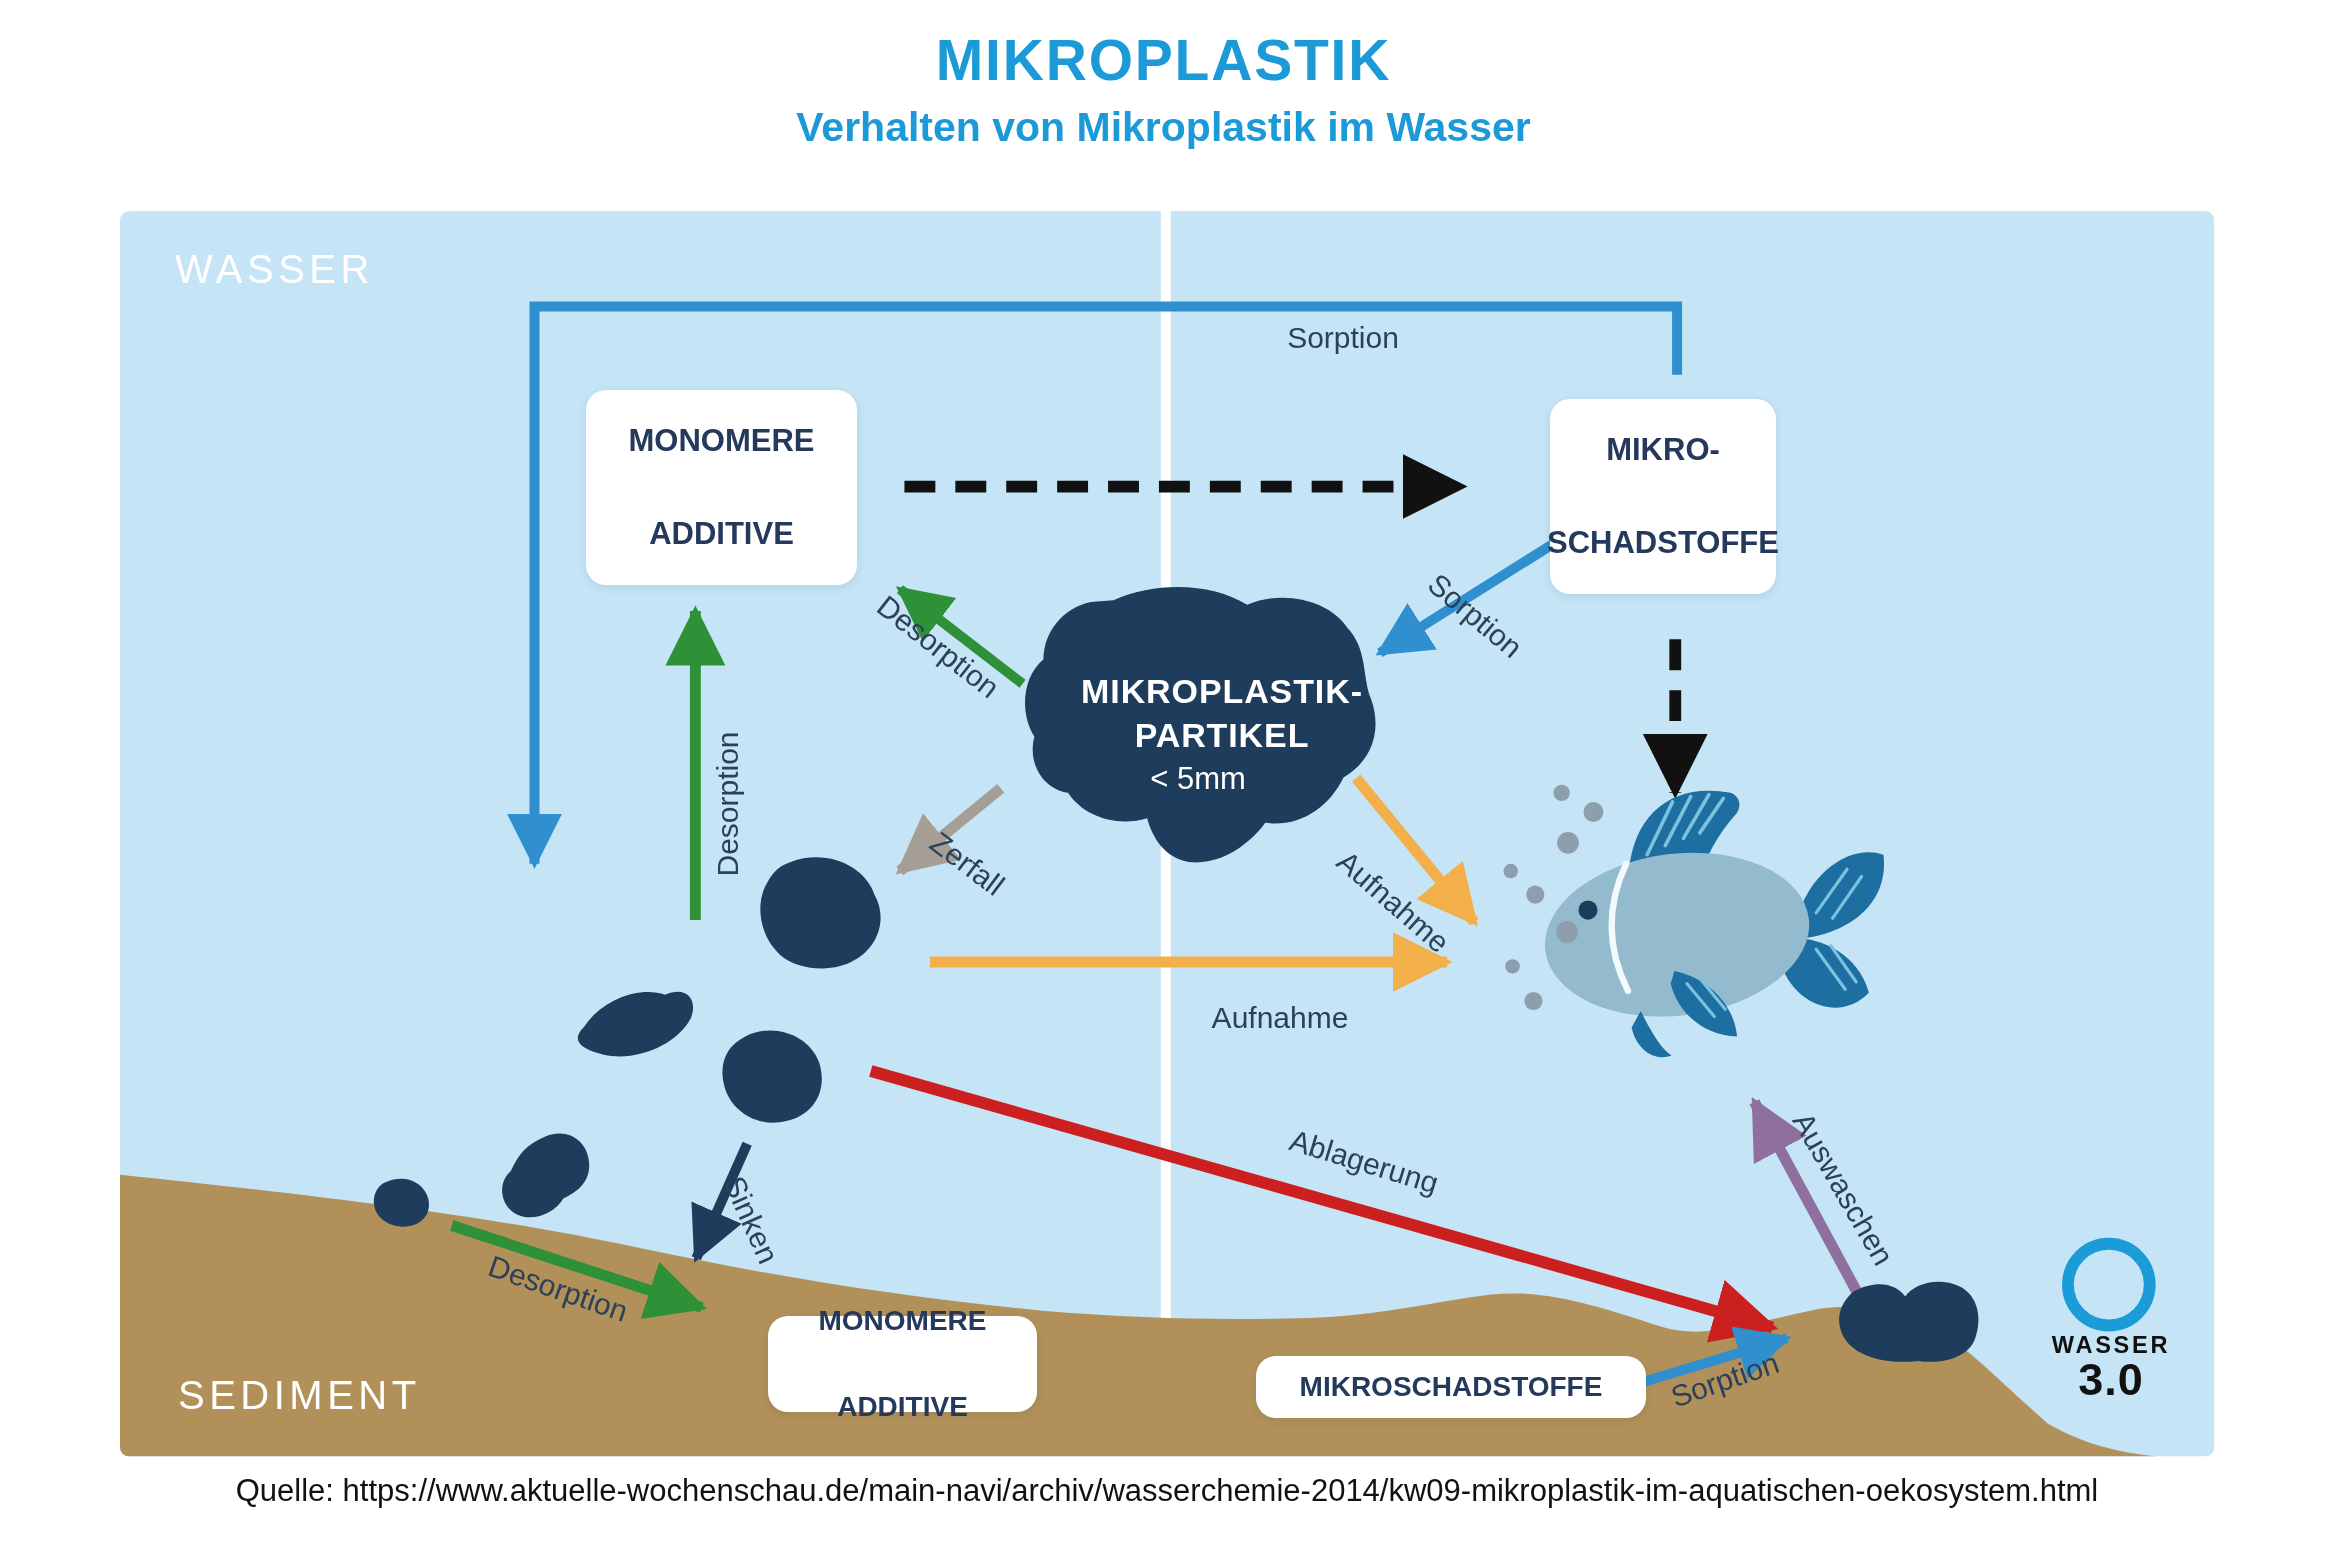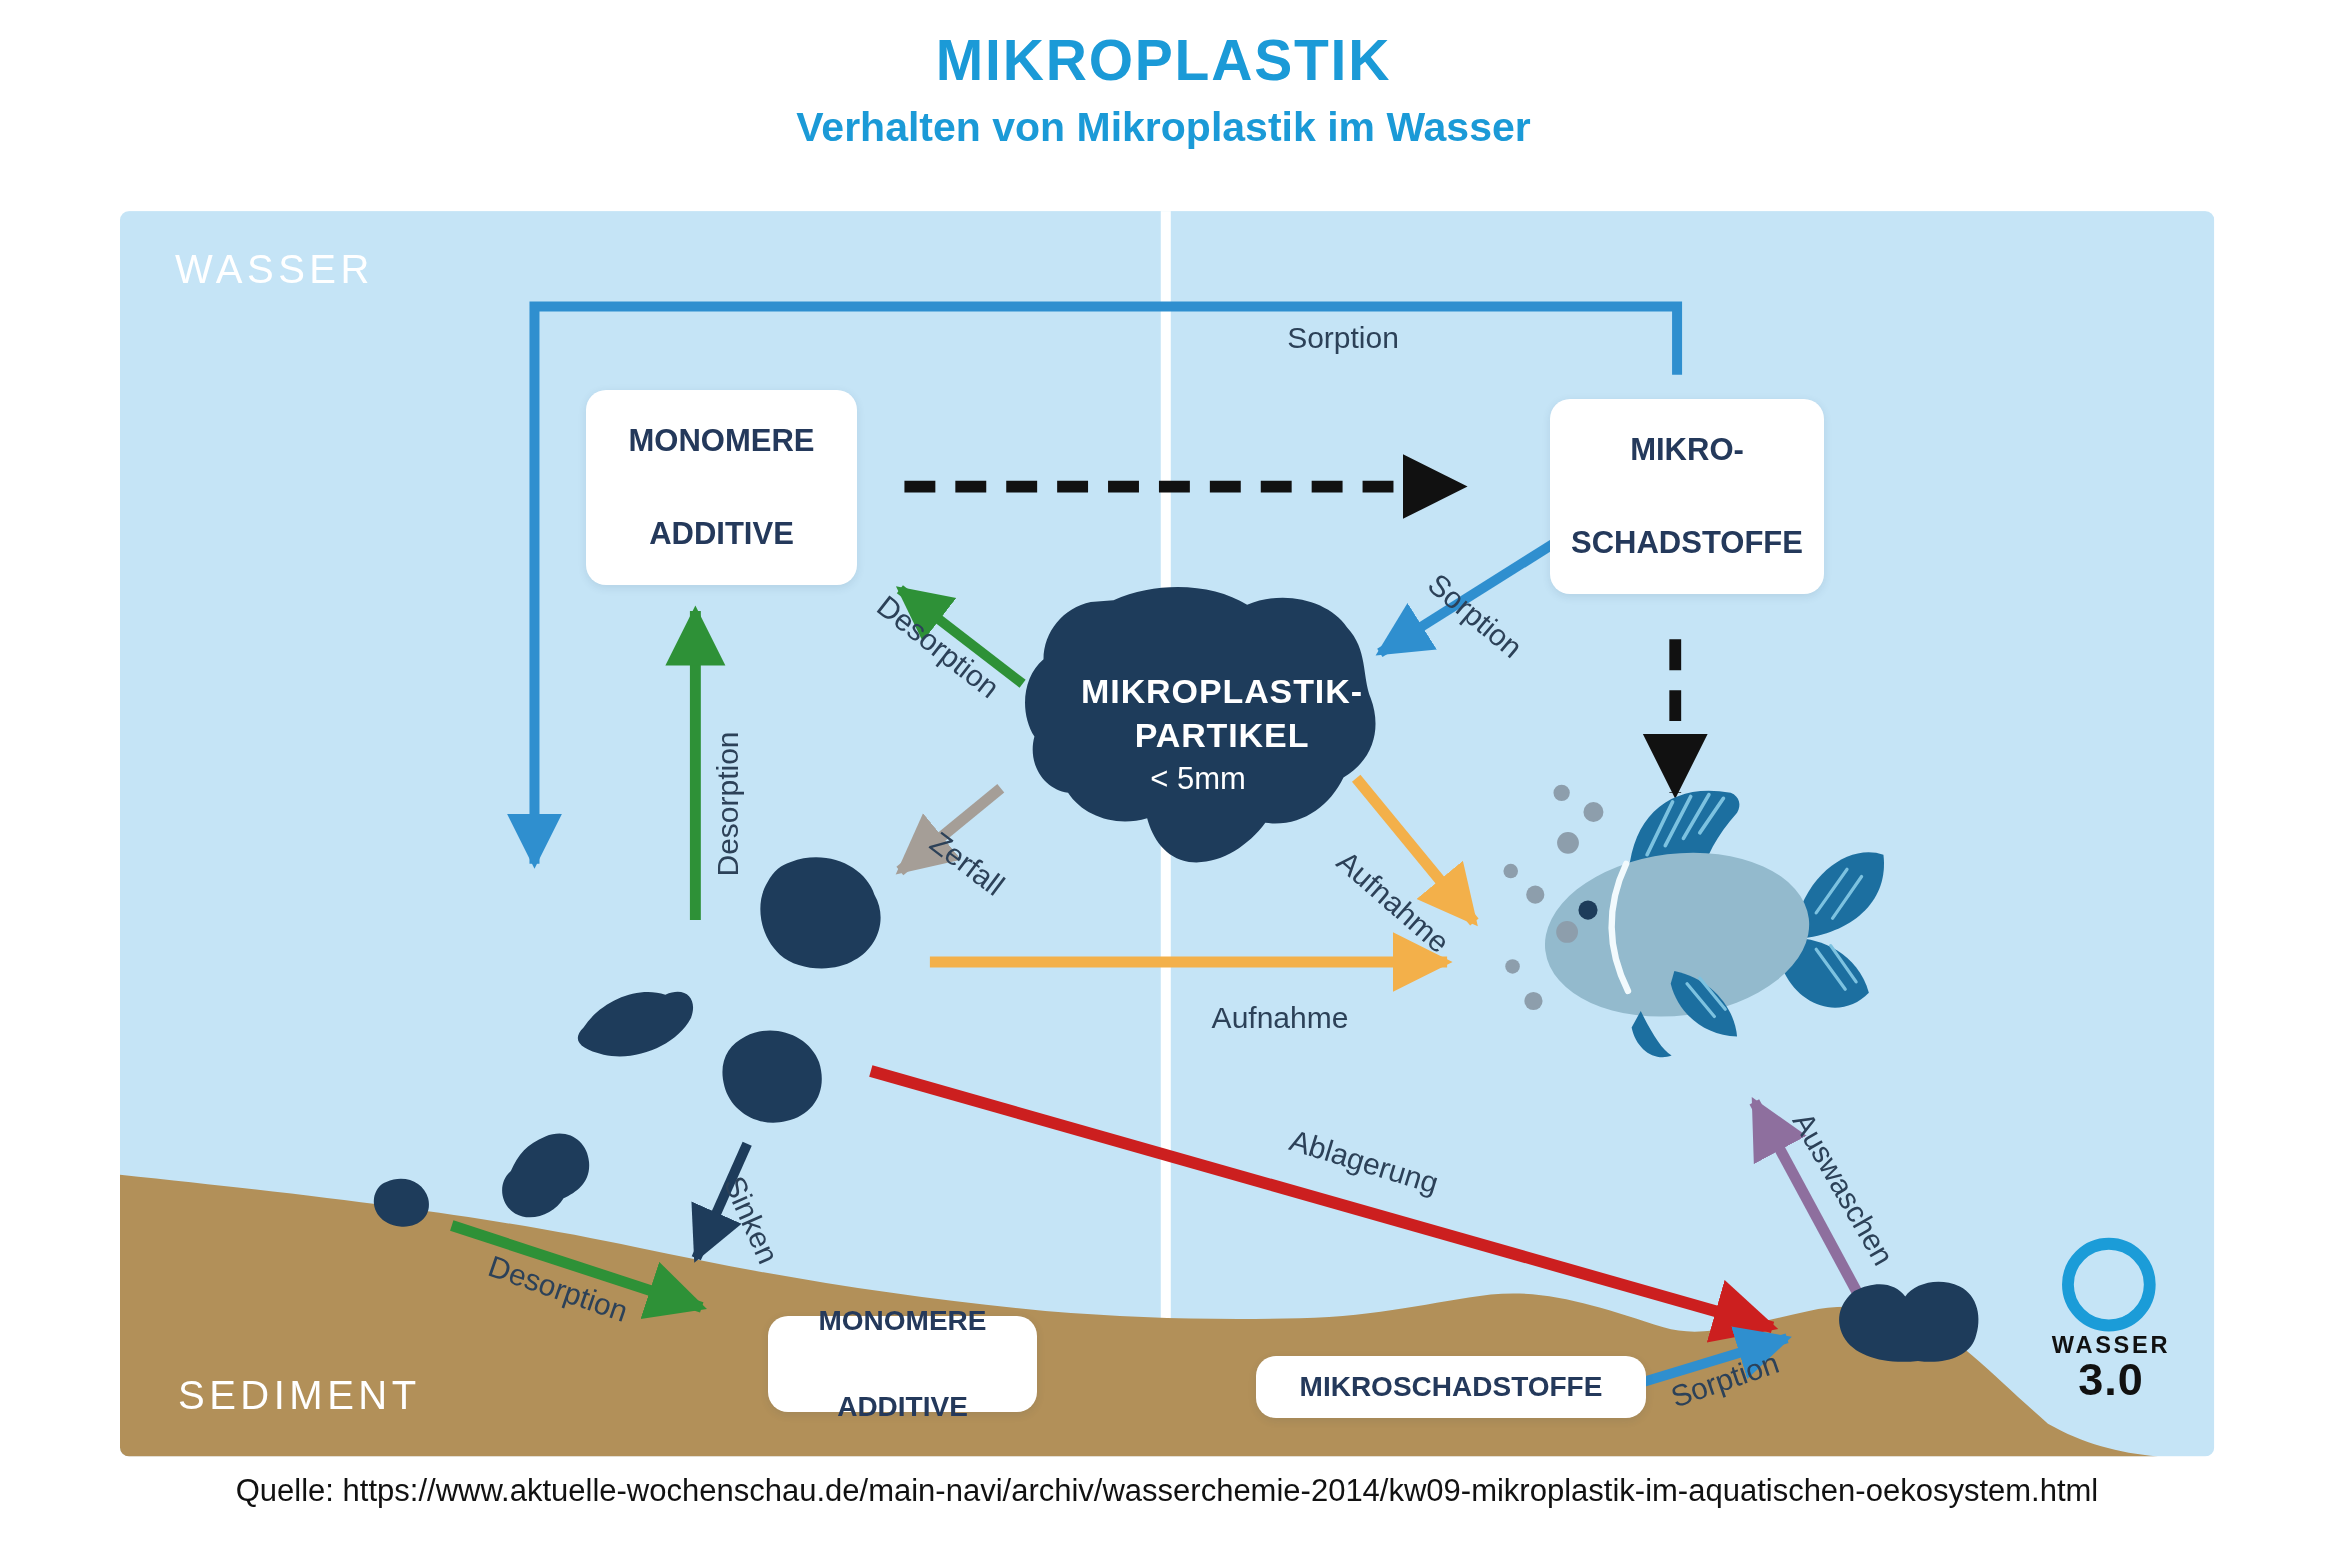--- a/index.html
+++ b/index.html
@@ -205,21 +205,21 @@
     </g>
   </svg>
 
   <div class="zone-label" style="left:175px; top:247px;">WASSER</div>
   <div class="zone-label" style="left:178px; top:1373px;">SEDIMENT</div>
 
   <div class="wbox big-box" style="left:586px; top:390px; width:271px; height:195px;">
     <span>MONOMERE</span>
     <span>ADDITIVE</span>
   </div>
-  <div class="wbox big-box" style="left:1550px; top:399px; width:274px; height:195px;">
+  <div class="wbox big-box" style="left:1550px; top:399px; width:226px; height:195px;">
     <span>MIKRO-</span>
     <span>SCHADSTOFFE</span>
   </div>
   <div class="wbox small-box" style="left:768px; top:1316px; width:269px; height:96px;">
     <span>MONOMERE</span>
     <span>ADDITIVE</span>
   </div>
   <div class="wbox small-box" style="left:1256px; top:1356px; width:390px; height:62px;">
     <span>MIKROSCHADSTOFFE</span>
   </div>

